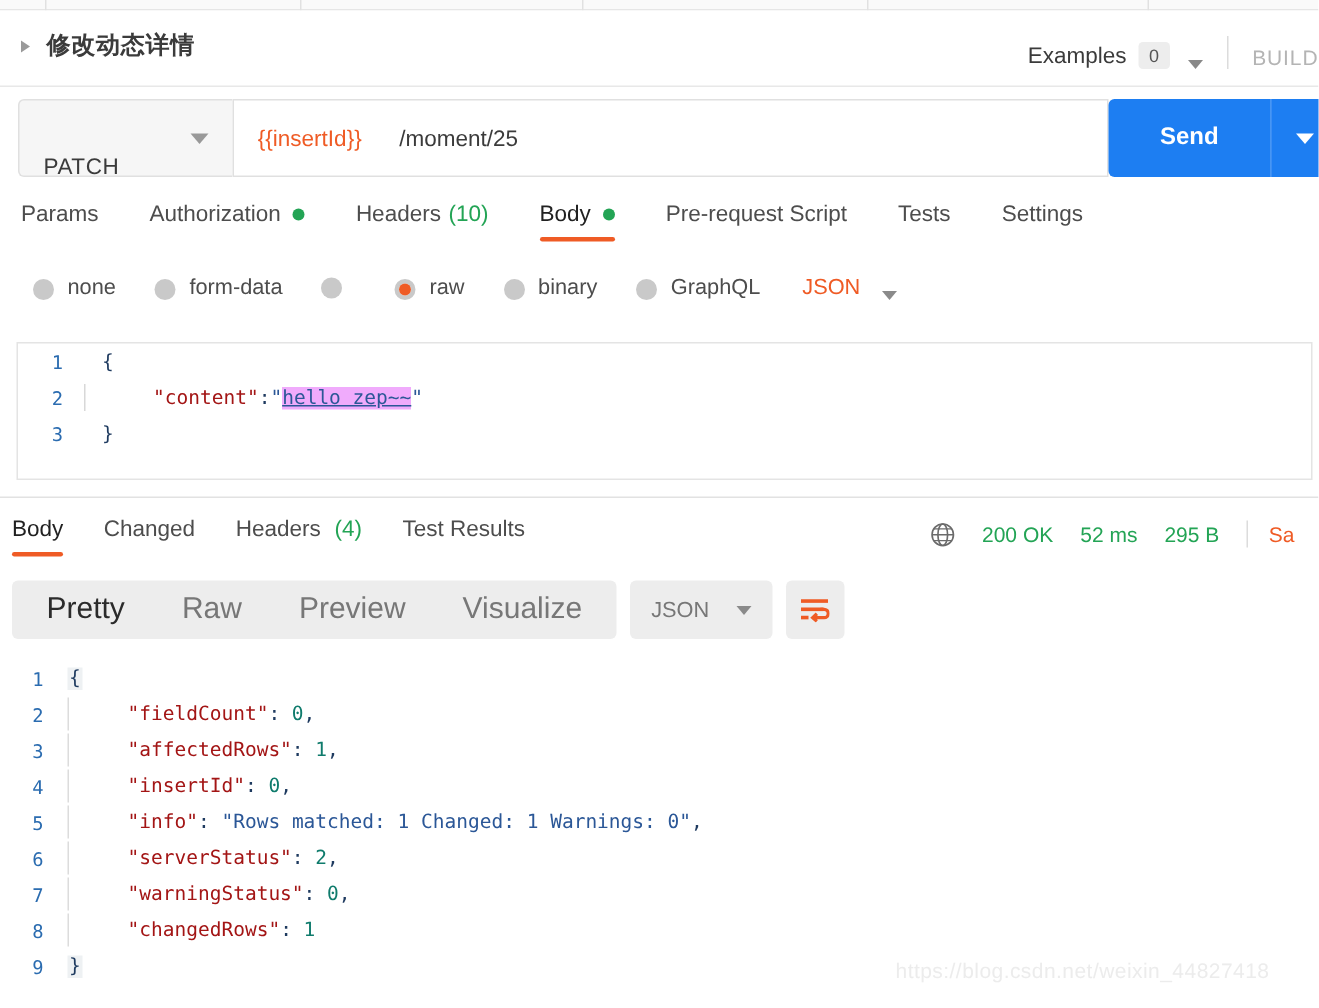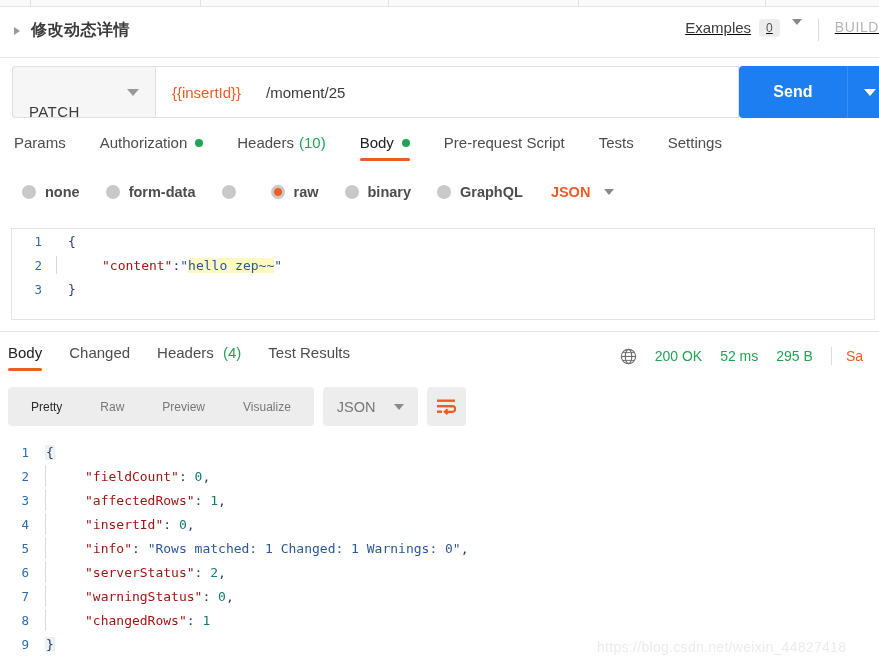--- a/index.html
+++ b/index.html
@@ -27,21 +27,21 @@
     border-bottom:1px solid #e8e8e8; background:#fff;
   }
   .title-left { position:absolute; left:14px; top:13px; display:flex; align-items:center;font-weight:bold; }
   .tri {
     width:0;height:0;border-left:6px solid #9a9a9a;
     border-top:4px solid transparent;border-bottom:4px solid transparent;
     margin-right:11px;
   }
   .req-title { font-size:16px; color:#3b3b3b; letter-spacing:.5px; }
 
-  .title-right { position:absolute; right:0; top:12px; display:flex; align-items:flex-start; height:27px;text-decoration:underline; }
+  .title-right { position:absolute; right:0; top:12px; display:flex; align-items:flex-end; height:27px; }
   .examples-lbl { font-size:15px; color:#3b3b3b; }
   .examples-count {
     margin-left:8px; background:#ededed; color:#555; font-size:12px;
     border-radius:3px; padding:2px 7px; line-height:14px;
   }
   .caret-dn {
     width:0;height:0;border-left:5px solid transparent;border-right:5px solid transparent;
     border-top:6px solid #888; margin-left:12px;
   }
   .vdiv { width:1px; height:22px; background:#dcdcdc; margin:0 16px; }
@@ -84,21 +84,21 @@
   
   .req-tabs { position:absolute; top:134px; left:14px; display:flex; align-items:flex-start; }
   .rtab { font-size:15px; color:#4d4d4d; margin-right:34px; position:relative; padding-bottom:10px; display:flex; align-items:center; }
   .rtab.active { color:#212121; }
   .rtab .uline { position:absolute; left:0; right:0; bottom:0; height:3px; background:#ef5b25; border-radius:2px; }
   .dot-green { width:8px;height:8px;border-radius:50%;background:#23a455; margin-left:8px; display:inline-block; }
   .paren-green { color:#23a455; margin-left:5px; }
 
   
   .body-types { position:absolute; top:184px; left:22px; display:flex; align-items:center; }
-  .btype { display:flex; align-items:center; margin-right:26px;font-weight:bold; }
+  .btype { display:flex; align-items:flex-end; margin-right:26px; }
   .radio { width:14px;height:14px;border-radius:50%;background:#c9c9c9; margin-right:9px; }
   .radio.sel { background:#fff; border:3px solid #c9c9c9; position:relative; box-sizing:border-box;}
   .radio.sel::after {
     content:""; position:absolute; left:50%; top:50%; transform:translate(-50%,-50%);
     width:8px;height:8px;border-radius:50%;background:#ef5b25;
   }
   .btype-lbl { font-size:14.5px; color:#4d4d4d; }
   .json-lbl { font-size:14.5px; color:#ef5b25; margin-left:2px; }
   .json-caret {
     width:0;height:0;border-left:5px solid transparent;border-right:5px solid transparent;
@@ -115,41 +115,41 @@
   .ln {
     width:44px; text-align:right; padding-right:14px;
     color:#2b6cb0; font-size:12.5px; font-family:"DejaVu Sans Mono", monospace;
   }
   .gutter-bar { width:1px; background:#d8d8d8; height:18px; margin-right:11px; }
   .gutter-spacer { width:12px; }
   .tok-punc { color:#1e3a5f; }
   .tok-key { color:#a31515; }
   .tok-str { color:#2b5797; }
   .tok-num { color:#0f7b6c; }
-  .sel-hl { background:#fef9c3; }
+  .sel-hl { background:#f0abfc;text-decoration:underline; }
 
   
   .pane-div { position:absolute; top:331px; left:0; width:879px; height:1px; background:#e2e2e2; }
 
   
   .resp-tabs { position:absolute; top:344px; left:8px; display:flex; align-items:flex-start; }
   .restab { font-size:15px; color:#4d4d4d; margin-right:27px; position:relative; padding-bottom:10px; }
   .restab.active { color:#212121; }
   .restab .uline { position:absolute; left:0; right:0; bottom:0; height:3px; background:#ef5b25; border-radius:2px; }
 
   .resp-meta { position:absolute; top:345px; right:16px; display:flex; align-items:center; height:22px; }
   .globe { width:17px; height:17px; margin-right:18px; }
   .meta-green { color:#23a455; font-size:14px; margin-right:18px; }
   .meta-div { width:1px; height:18px; background:#dcdcdc; margin-right:14px; }
   .save-resp { color:#ef5b25; font-size:14px; }
 
   
   .view-bar { position:absolute; top:387px; left:8px; display:flex; align-items:center; }
   .seg-group { background:#ededed; border-radius:4px; height:39px; display:flex; align-items:center; padding:0 4px; }
-  .seg { font-size:12px; color:#777; padding:0 19px; }
+  .seg { font-size:20px; color:#777; padding:0 19px; }
   .seg.active { color:#2b2b2b; }
   .fmt-group {
     background:#ededed; border-radius:4px; height:39px; display:flex; align-items:center;
     padding:0 14px; margin-left:9px;
   }
   .fmt-lbl { font-size:14.5px; color:#777; }
   .fmt-caret {
     width:0;height:0;border-left:5px solid transparent;border-right:5px solid transparent;
     border-top:6px solid #8a8a8a; margin-left:18px;
   }

